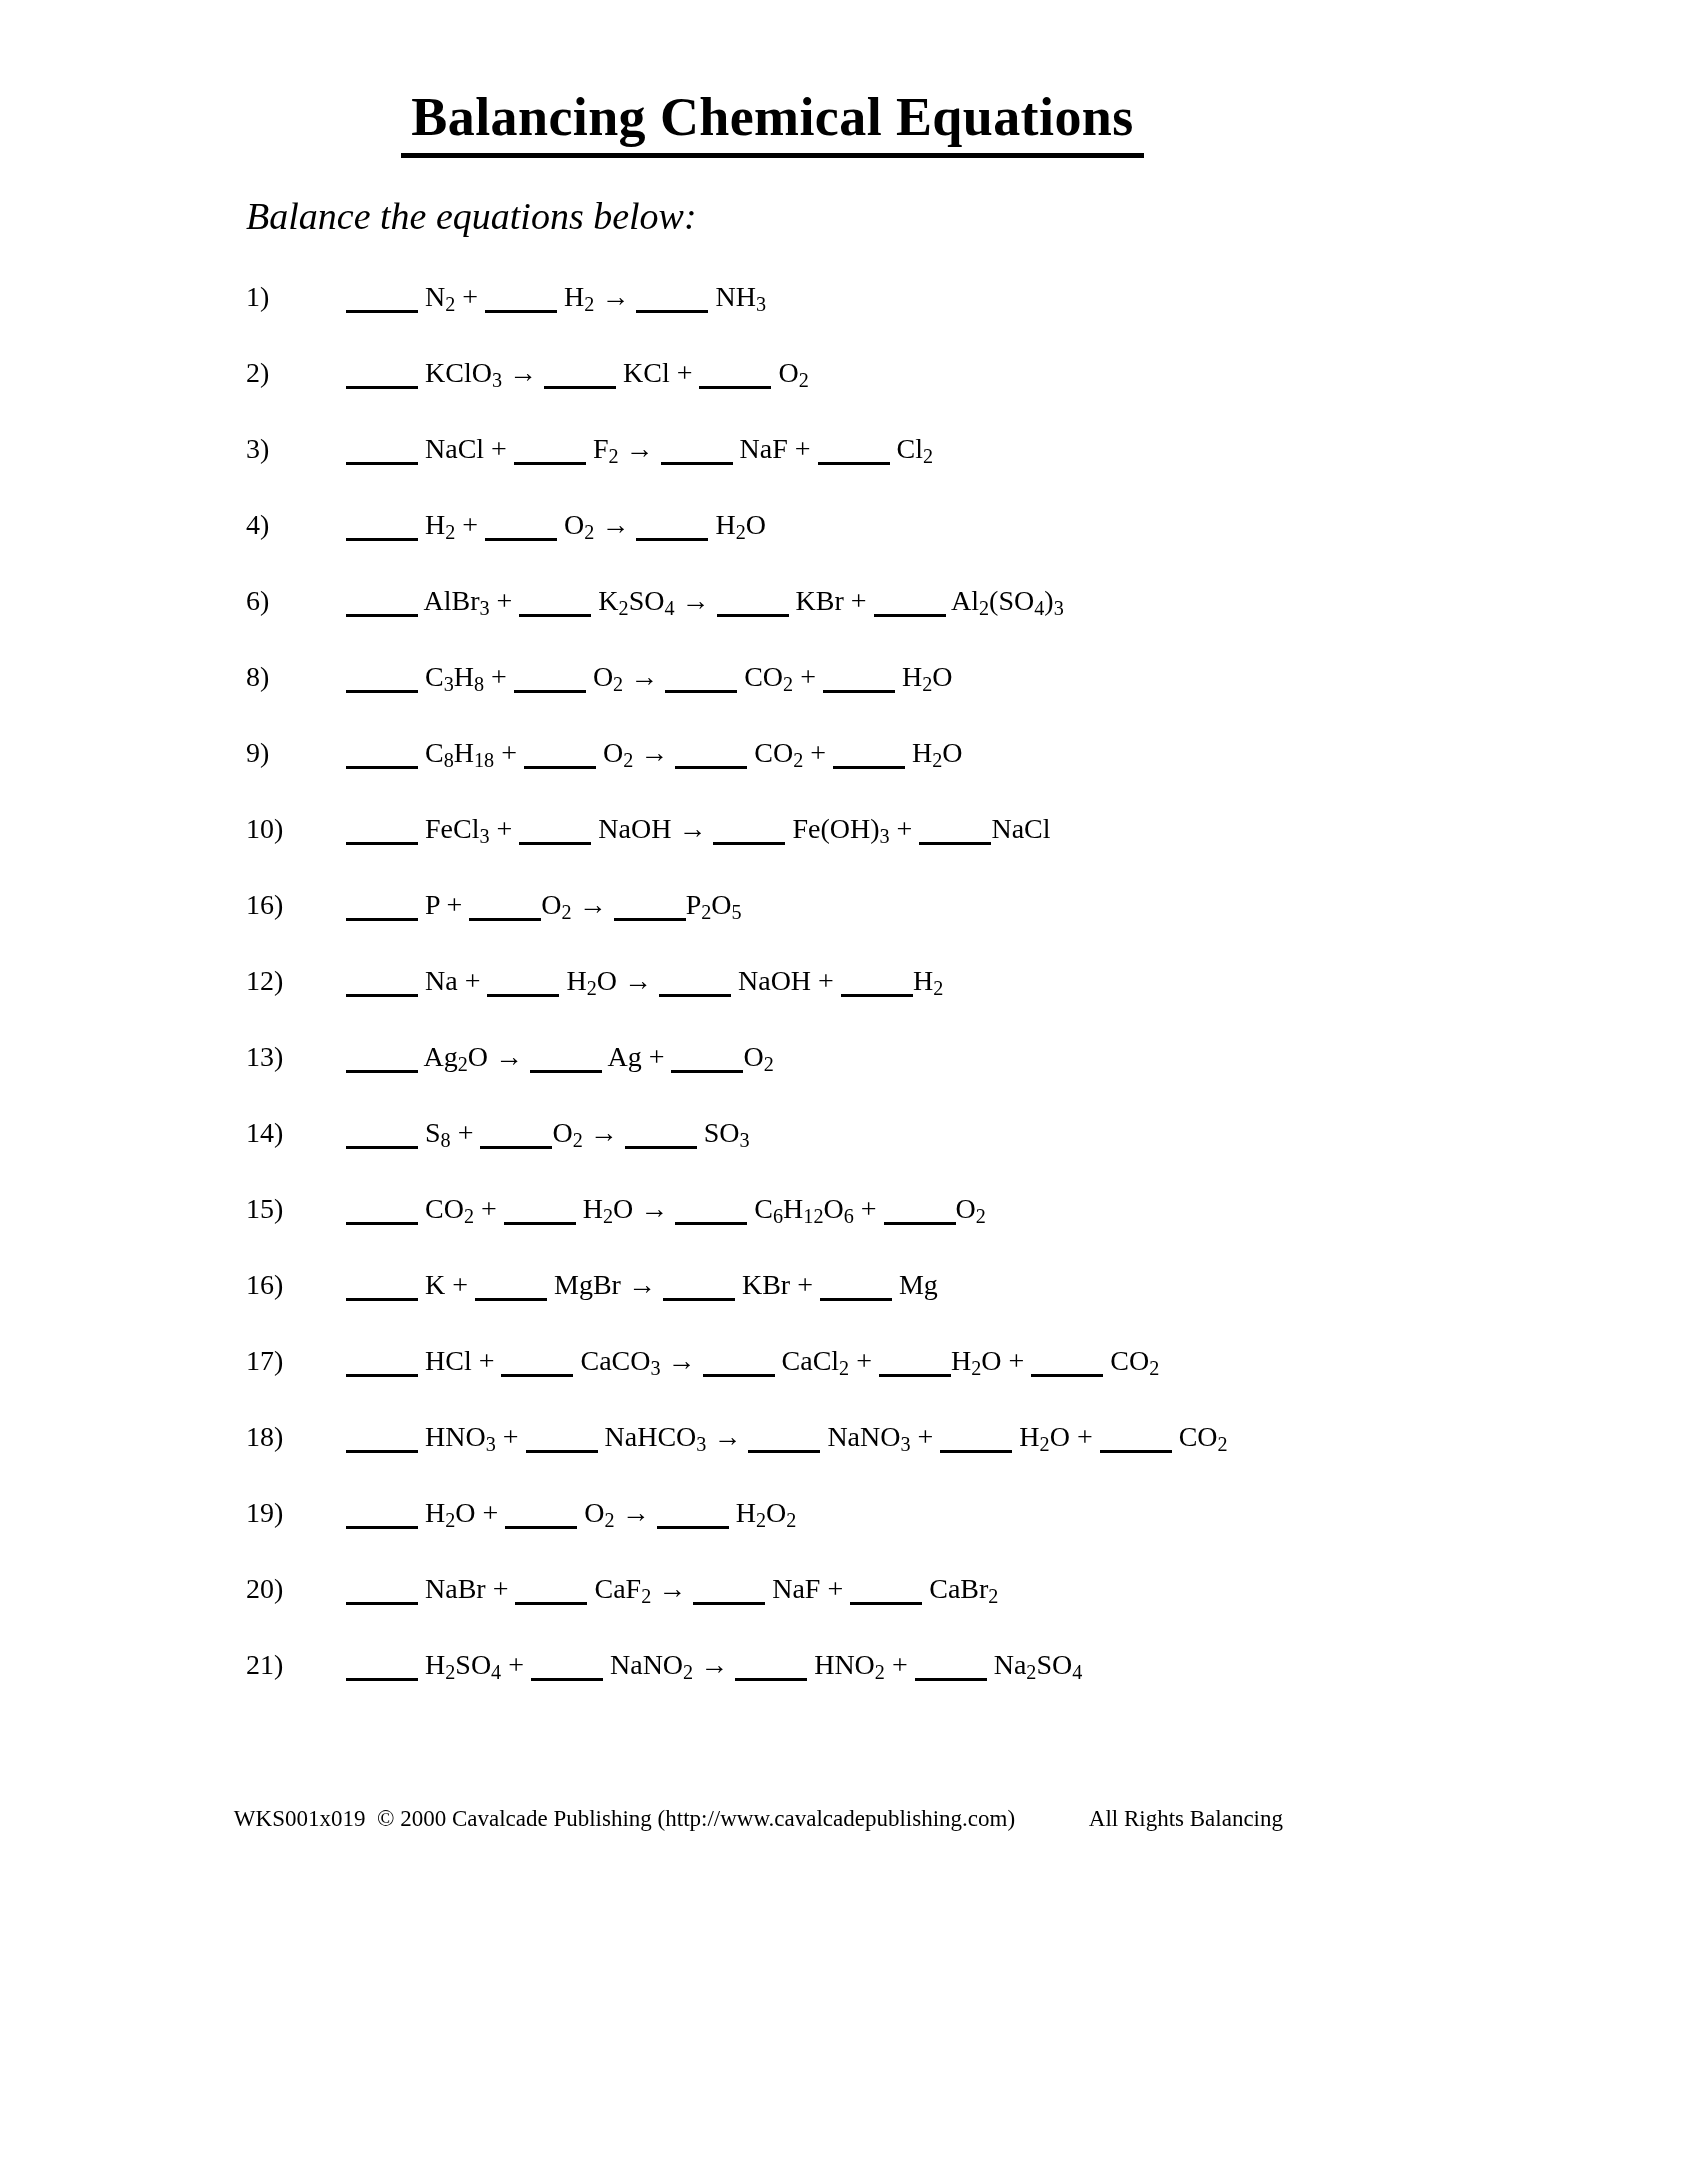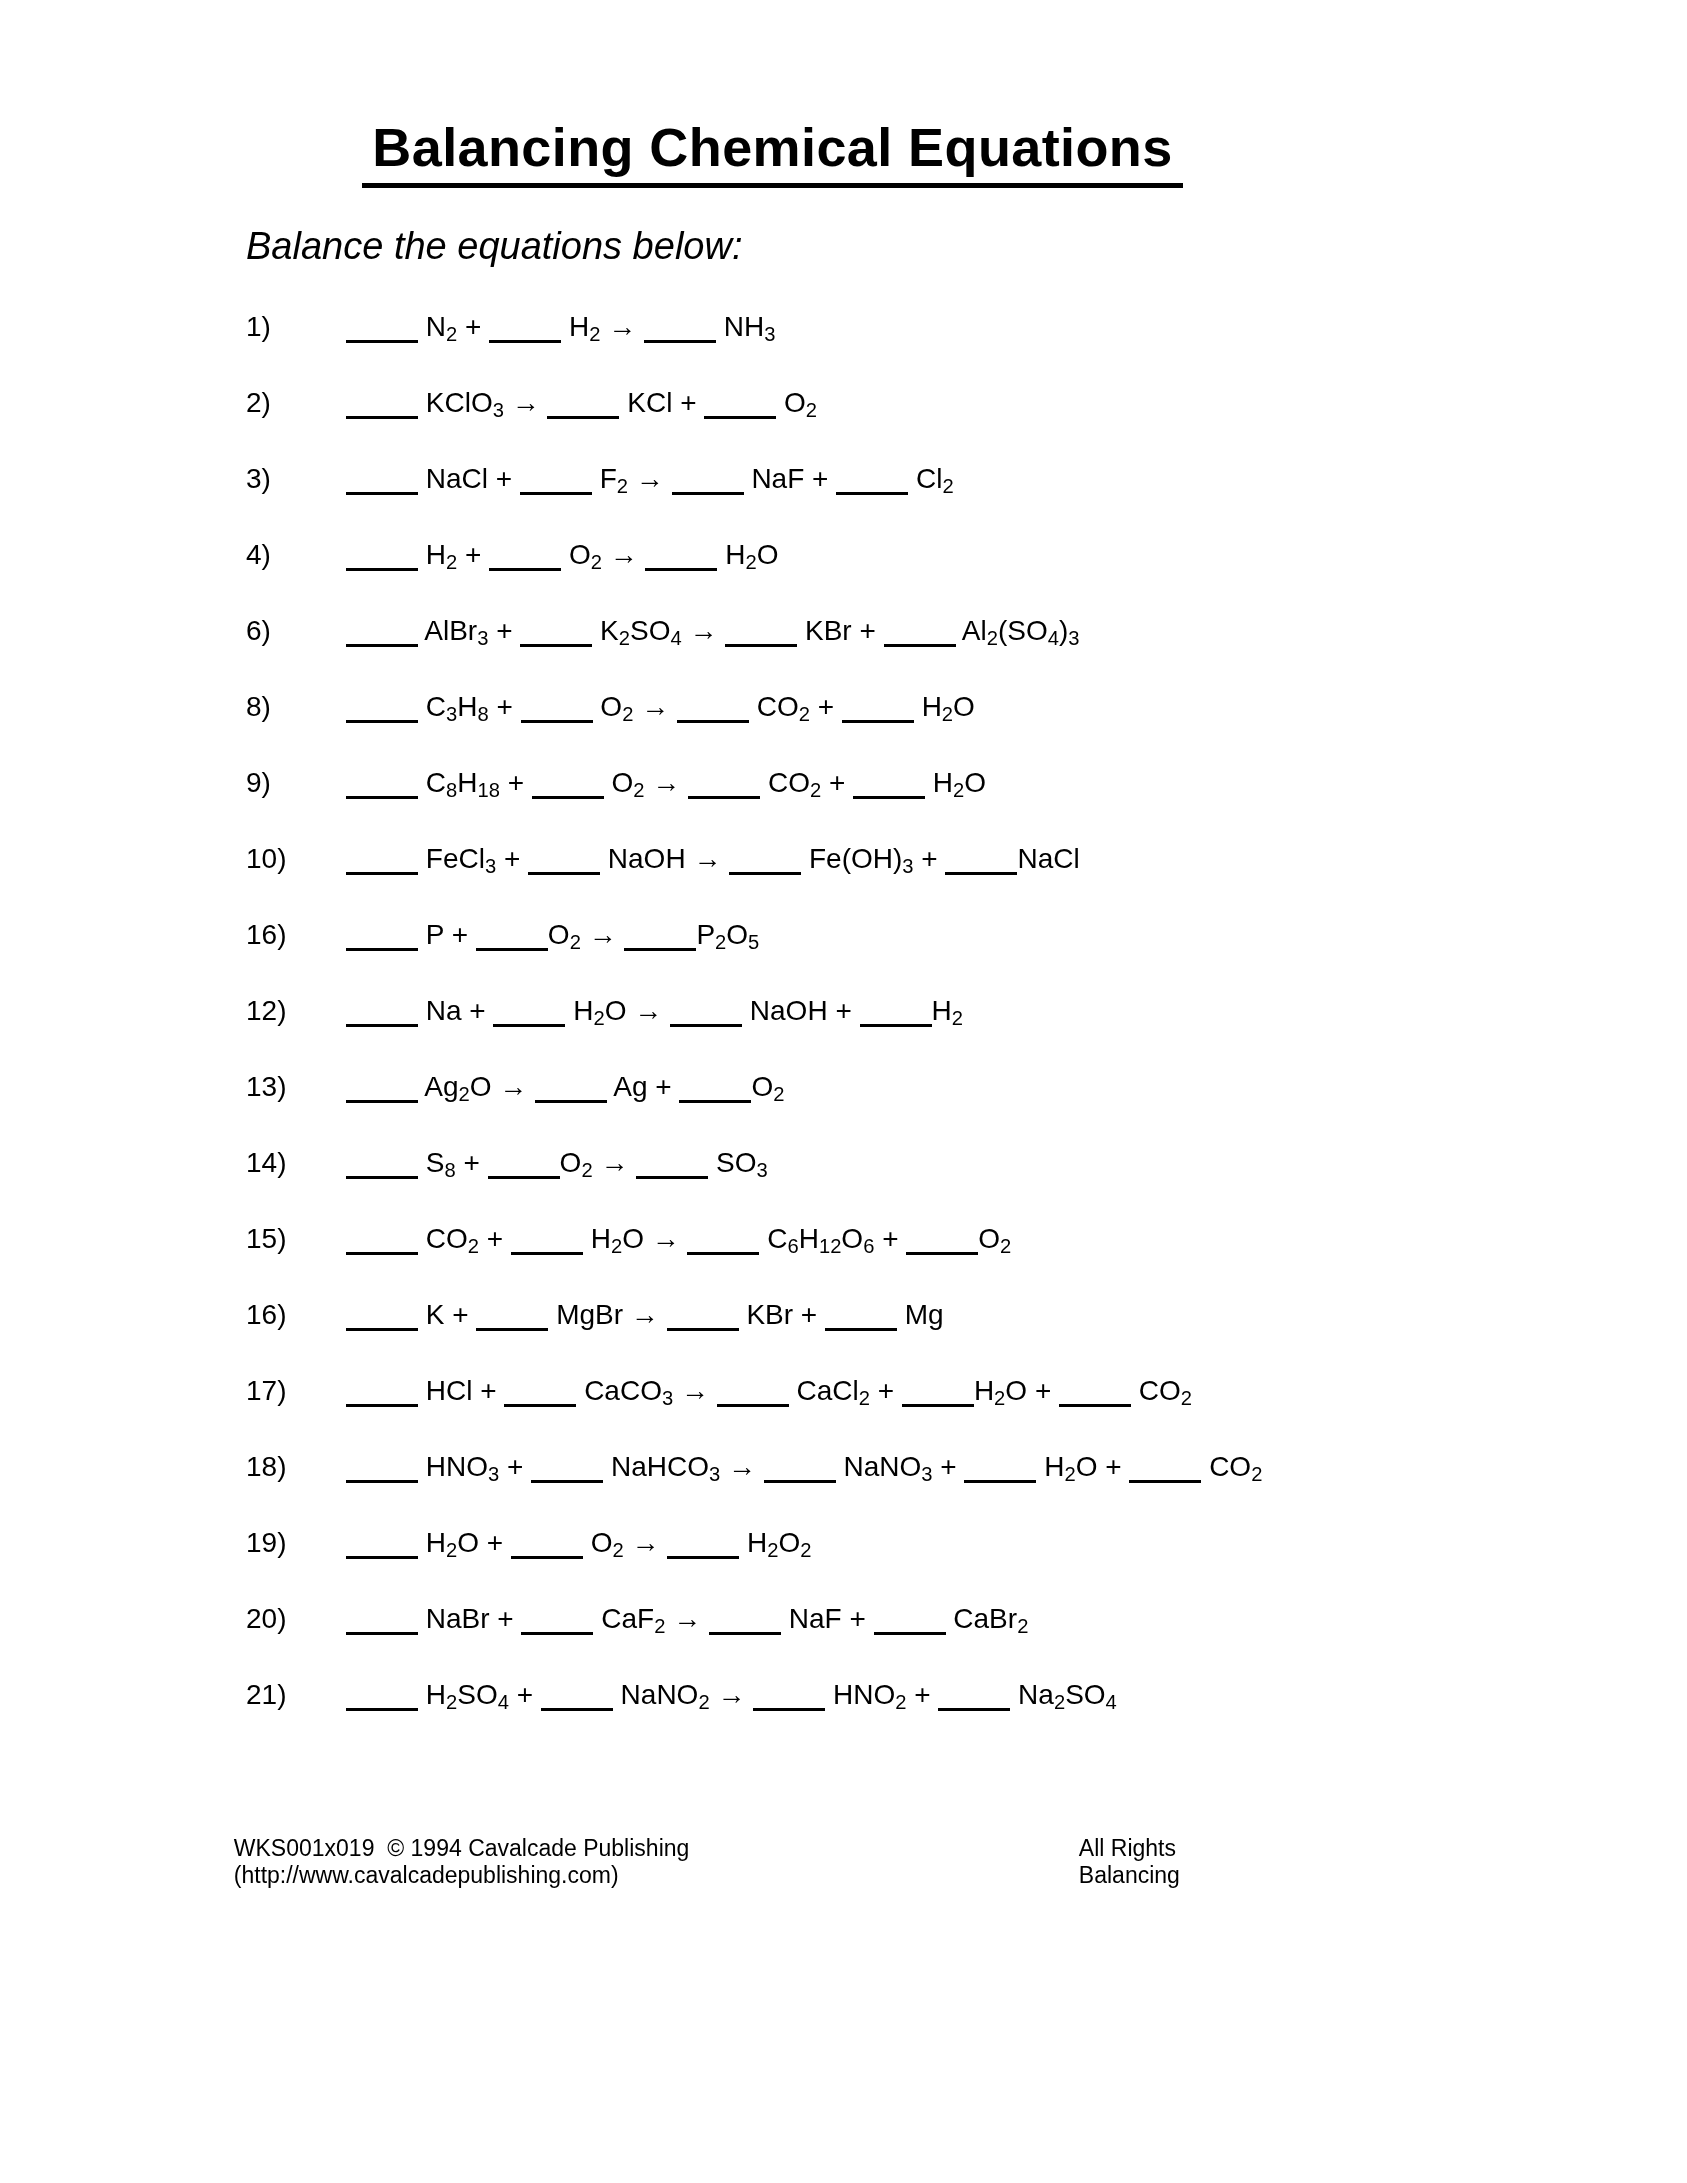--- a/index.html
+++ b/index.html
@@ -3,23 +3,23 @@
 <meta charset="utf-8">
 <style>
   html, body { margin: 0; padding: 0; background: #ffffff; }
   .page {
     position: relative;
     width: 1545px;
     height: 2184px;
     box-sizing: border-box;
     background: #ffffff;
     color: #000000;
-    font-family: Liberation Sans, sans-serif;
+    font-family: Liberation Serif, serif;
     font-size: 28px;
-    padding: 120px 262px 0 246px;
+    padding: 90px 262px 0 246px;
     overflow: hidden;
   }
   .title-wrap {
     text-align: center;
     margin: 0 -262px 0 -246px; 
   }
   .title {
     display: inline-block;
     font-size: 54px;
     font-weight: 700;
@@ -94,18 +94,18 @@
       <div class="eq-row"><span class="eq-num">15)</span><span class="eq-text"><span class="blank"></span> CO<sub class="sscript">2</sub> + <span class="blank"></span> H<sub class="sscript">2</sub>O <span class="arrow">→</span> <span class="blank"></span> C<sub class="sscript">6</sub>H<sub class="sscript">12</sub>O<sub class="sscript">6</sub> + <span class="blank"></span>O<sub class="sscript">2</sub></span></div>
       <div class="eq-row"><span class="eq-num">16)</span><span class="eq-text"><span class="blank"></span> K + <span class="blank"></span> MgBr <span class="arrow">→</span> <span class="blank"></span> KBr + <span class="blank"></span> Mg</span></div>
       <div class="eq-row"><span class="eq-num">17)</span><span class="eq-text"><span class="blank"></span> HCl + <span class="blank"></span> CaCO<sub class="sscript">3</sub> <span class="arrow">→</span> <span class="blank"></span> CaCl<sub class="sscript">2</sub> + <span class="blank"></span>H<sub class="sscript">2</sub>O + <span class="blank"></span> CO<sub class="sscript">2</sub></span></div>
       <div class="eq-row"><span class="eq-num">18)</span><span class="eq-text"><span class="blank"></span> HNO<sub class="sscript">3</sub> + <span class="blank"></span> NaHCO<sub class="sscript">3</sub> <span class="arrow">→</span> <span class="blank"></span> NaNO<sub class="sscript">3</sub> + <span class="blank"></span> H<sub class="sscript">2</sub>O + <span class="blank"></span> CO<sub class="sscript">2</sub></span></div>
       <div class="eq-row"><span class="eq-num">19)</span><span class="eq-text"><span class="blank"></span> H<sub class="sscript">2</sub>O + <span class="blank"></span> O<sub class="sscript">2</sub> <span class="arrow">→</span> <span class="blank"></span> H<sub class="sscript">2</sub>O<sub class="sscript">2</sub></span></div>
       <div class="eq-row"><span class="eq-num">20)</span><span class="eq-text"><span class="blank"></span> NaBr + <span class="blank"></span> CaF<sub class="sscript">2</sub> <span class="arrow">→</span> <span class="blank"></span> NaF + <span class="blank"></span> CaBr<sub class="sscript">2</sub></span></div>
       <div class="eq-row"><span class="eq-num">21)</span><span class="eq-text"><span class="blank"></span> H<sub class="sscript">2</sub>SO<sub class="sscript">4</sub> + <span class="blank"></span> NaNO<sub class="sscript">2</sub> <span class="arrow">→</span> <span class="blank"></span> HNO<sub class="sscript">2</sub> + <span class="blank"></span> Na<sub class="sscript">2</sub>SO<sub class="sscript">4</sub></span></div>
     </div>
 
   <div class="footer">
-    <span>WKS001x019  © 1994 Cavalcade Publishing (http://www.cavalcadepublishing.com)</span>
+    <span>WKS001x019  © 2000 Cavalcade Publishing (http://www.cavalcadepublishing.com)</span>
     <span>All Rights Balancing</span>
   </div>
 
 </div>
 
 
 </body></html>

